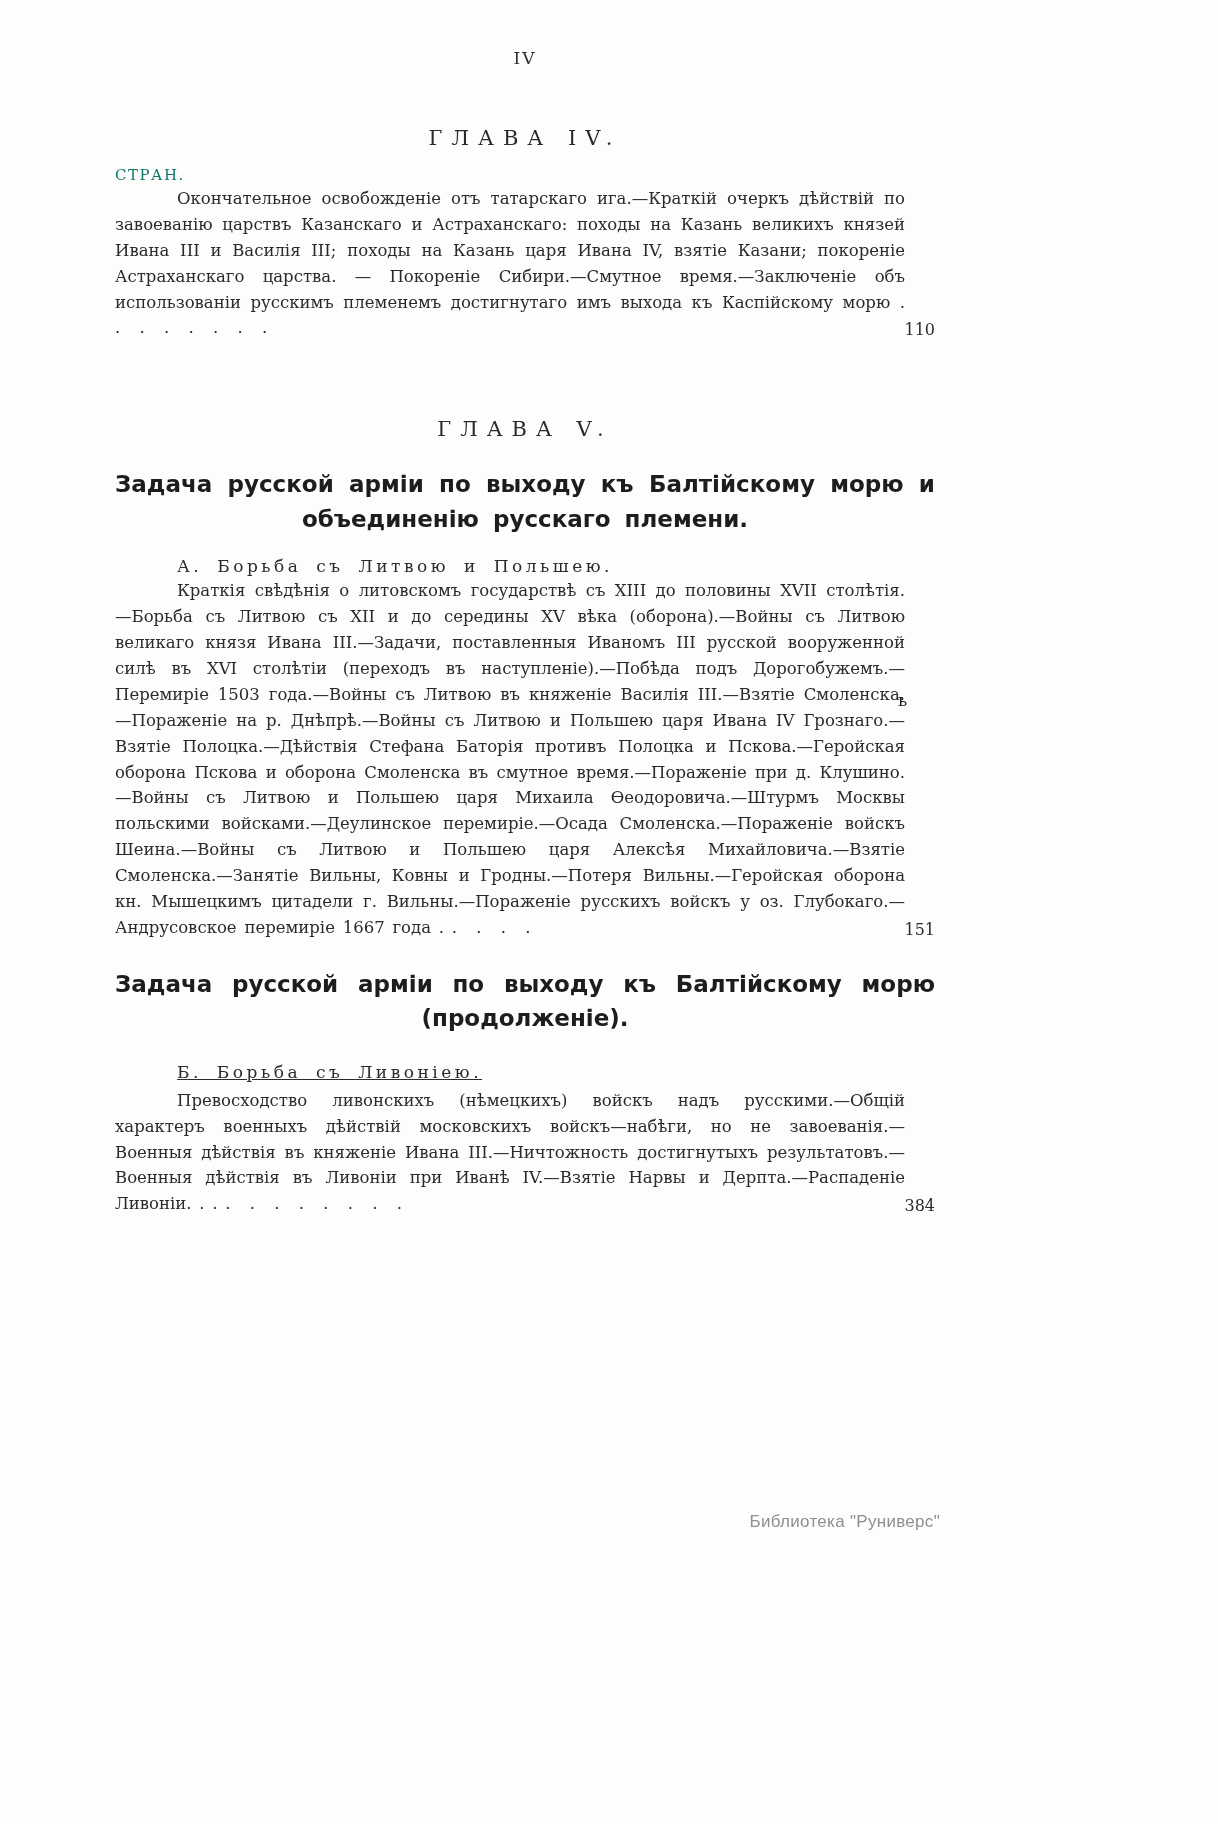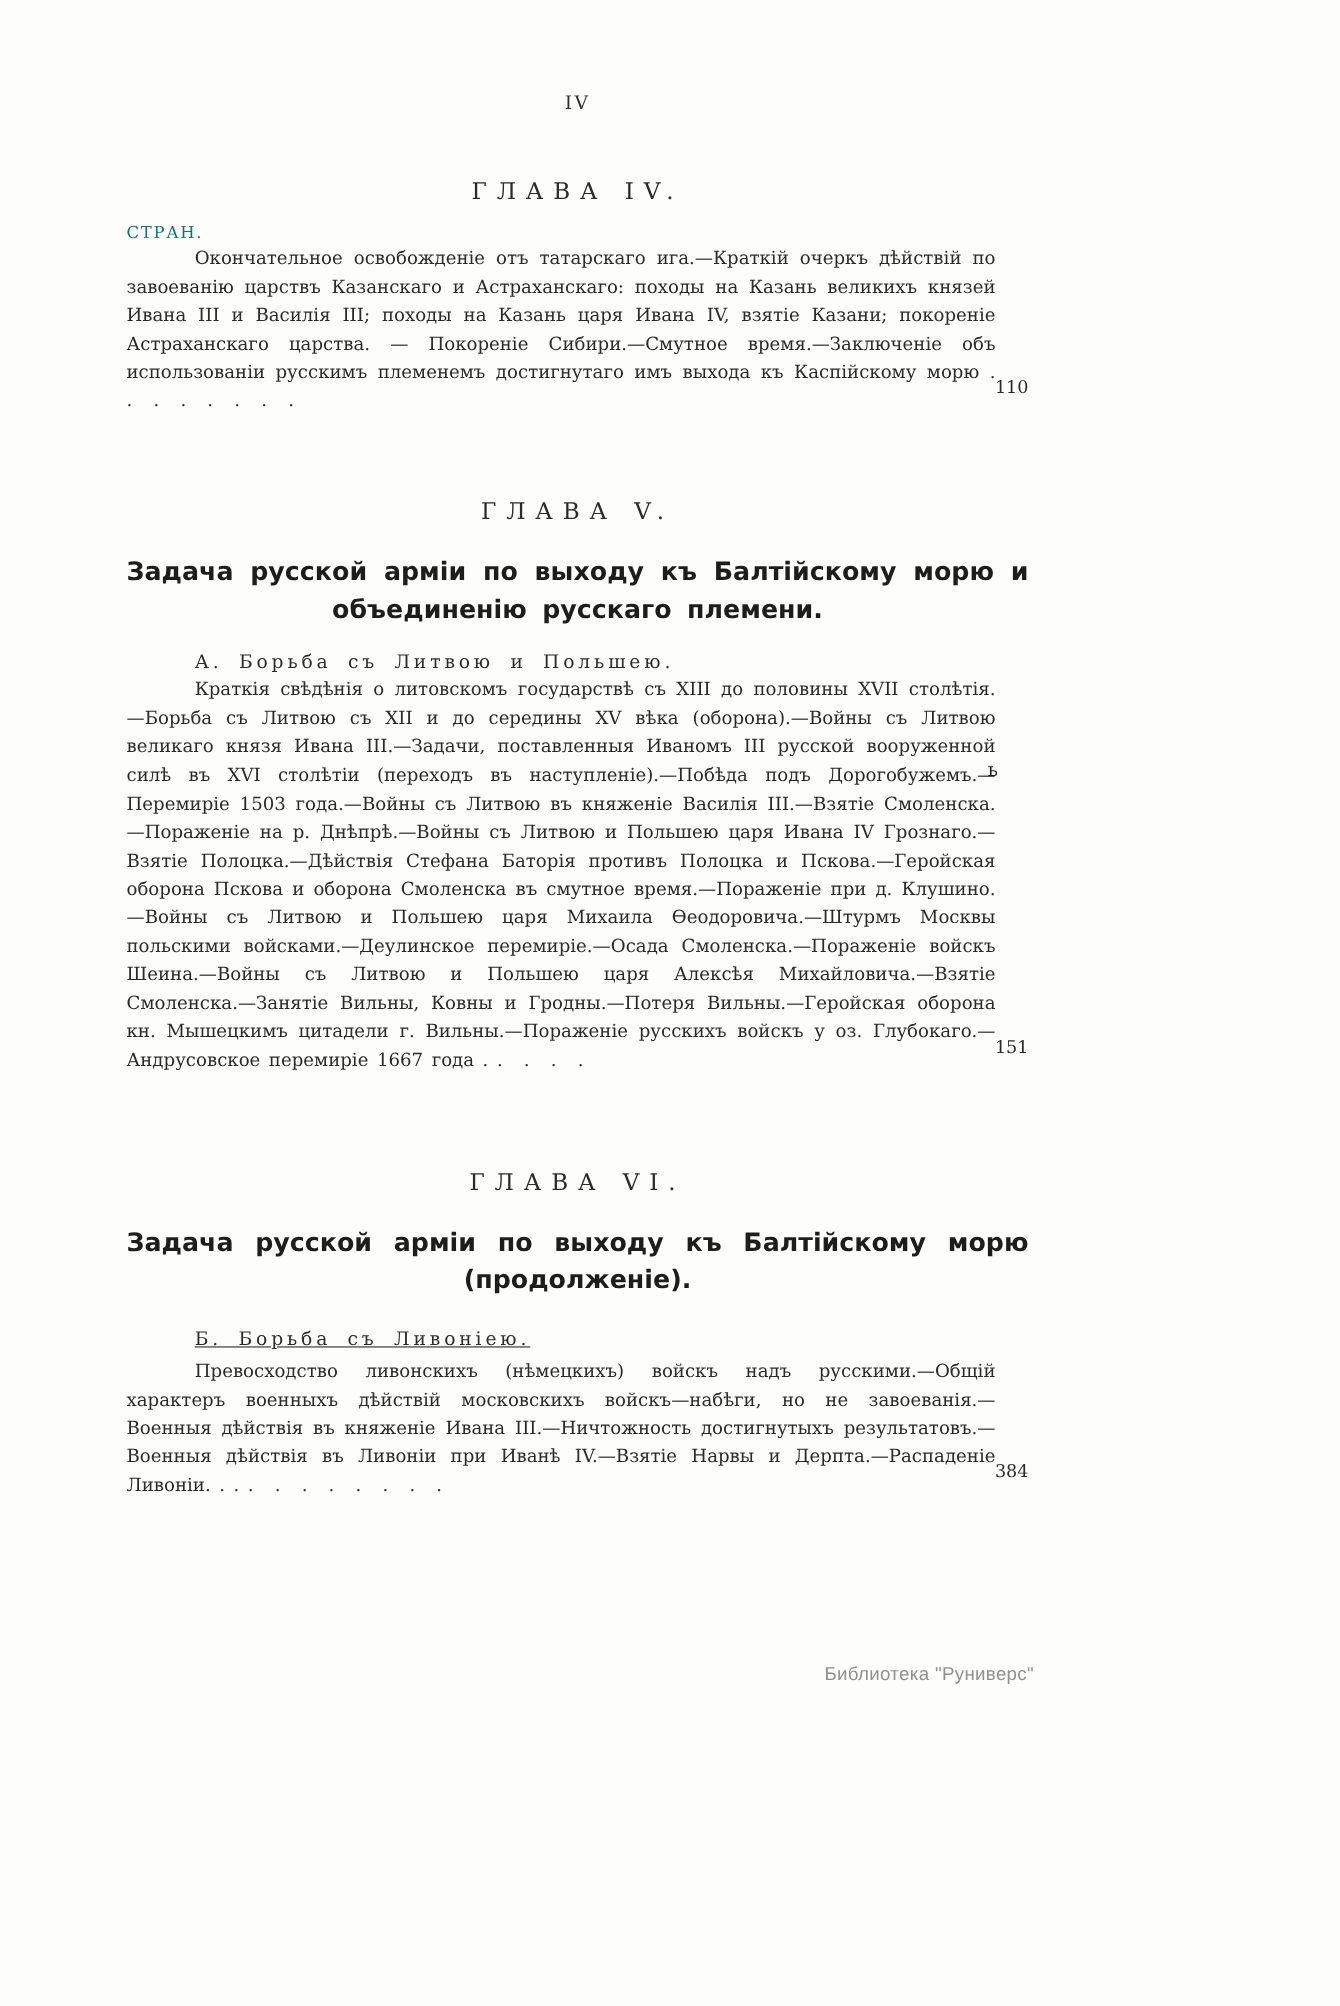--- a/index.html
+++ b/index.html
@@ -14,21 +14,21 @@
     background: #fdfdfc;
     color: #262626;
     font-family: "DejaVu Serif", "Liberation Serif", serif;
     overflow: hidden;
   }
   .content {
     width: 820px;
     margin-left: 115px;
   }
   .folio {
-    padding-top: 84px;
+    padding-top: 48px;
     text-align: center;
     font-size: 17px;
     letter-spacing: 2px;
     color: #303030;
   }
   .chapter-label {
     text-align: center;
     font-size: 21px;
     letter-spacing: 9px;
     color: #2b2b2b;
@@ -71,21 +71,21 @@
     word-spacing: 2.5px;
     color: #2a2a2a;
   }
   .leaders {
     word-spacing: 14px;
     white-space: nowrap;
   }
   .page-ref {
     position: absolute;
     right: 0;
-    bottom: 16px;
+    bottom: 2px;
     font-size: 16px;
     color: #2a2a2a;
   }
   .gap-ch5 { margin-top: 76px; }
   .gap-ch6 { margin-top: 86px; }
   .sec-b { margin: 26px 0 6px 0; text-decoration: underline; }
   .ink-mark {
     position: absolute;
     left: 898px;
     top: 690px;
@@ -123,21 +123,20 @@
       <div class="chapter-label gap-ch5">ГЛАВА V.</div>
       <h2 class="chapter-title">Задача русской арміи по выходу къ Балтійскому морю и объединенію русскаго племени.</h2>
       <div class="section-head">А. Борьба съ Литвою и Польшею.</div>
       <div class="summary-wrap">
         <p class="summary"><span>Краткія свѣдѣнія о литовскомъ государствѣ съ XIII до половины XVII столѣтія.—Борьба съ Литвою съ XII и до середины XV вѣка (оборона).—Войны съ Литвою великаго князя Ивана III.—Задачи, поставленныя Иваномъ III русской вооруженной силѣ въ XVI столѣтіи (переходъ въ наступленіе).—Побѣда подъ Дорогобужемъ.—Перемиріе 1503 года.—Войны съ Литвою въ княженіе Василія III.—Взятіе Смоленска.—Пораженіе на р. Днѣпрѣ.—Войны съ Литвою и Польшею царя Ивана IV Грознаго.—Взятіе Полоцка.—Дѣйствія Стефана Баторія противъ Полоцка и Пскова.—Геройская оборона Пскова и оборона Смоленска въ смутное время.—Пораженіе при д. Клушино.—Войны съ Литвою и Польшею царя Михаила Ѳеодоровича.—Штурмъ Москвы польскими войсками.—Деулинское перемиріе.—Осада Смоленска.—Пораженіе войскъ Шеина.—Войны съ Литвою и Польшею царя Алексѣя Михайловича.—Взятіе Смоленска.—Занятіе Вильны, Ковны и Гродны.—Потеря Вильны.—Геройская оборона кн. Мышецкимъ цитадели г. Вильны.—Пораженіе русскихъ войскъ у оз. Глубокаго.—Андрусовское перемиріе 1667 года .</span> <span class="leaders">. . . .</span></p>
         <span class="page-ref">151</span>
       </div>
     </section>
 
     <section>
-      <div class="chapter-label gap-ch6">ГЛАВА VI.</div>
       <h2 class="chapter-title">Задача русской арміи по выходу къ Балтійскому морю (продолженіе).</h2>
       <div class="section-head sec-b">Б. Борьба съ Ливоніею.</div>
       <div class="summary-wrap">
         <p class="summary"><span>Превосходство ливонскихъ (нѣмецкихъ) войскъ надъ русскими.—Общій характеръ военныхъ дѣйствій московскихъ войскъ—набѣги, но не завоеванія.—Военныя дѣйствія въ княженіе Ивана III.—Ничтожность достигнутыхъ результатовъ.—Военныя дѣйствія въ Ливоніи при Иванѣ IV.—Взятіе Нарвы и Дерпта.—Распаденіе Ливоніи. . .</span> <span class="leaders">. . . . . . . .</span></p>
         <span class="page-ref">384</span>
       </div>
     </section>
 
   </div>
 

